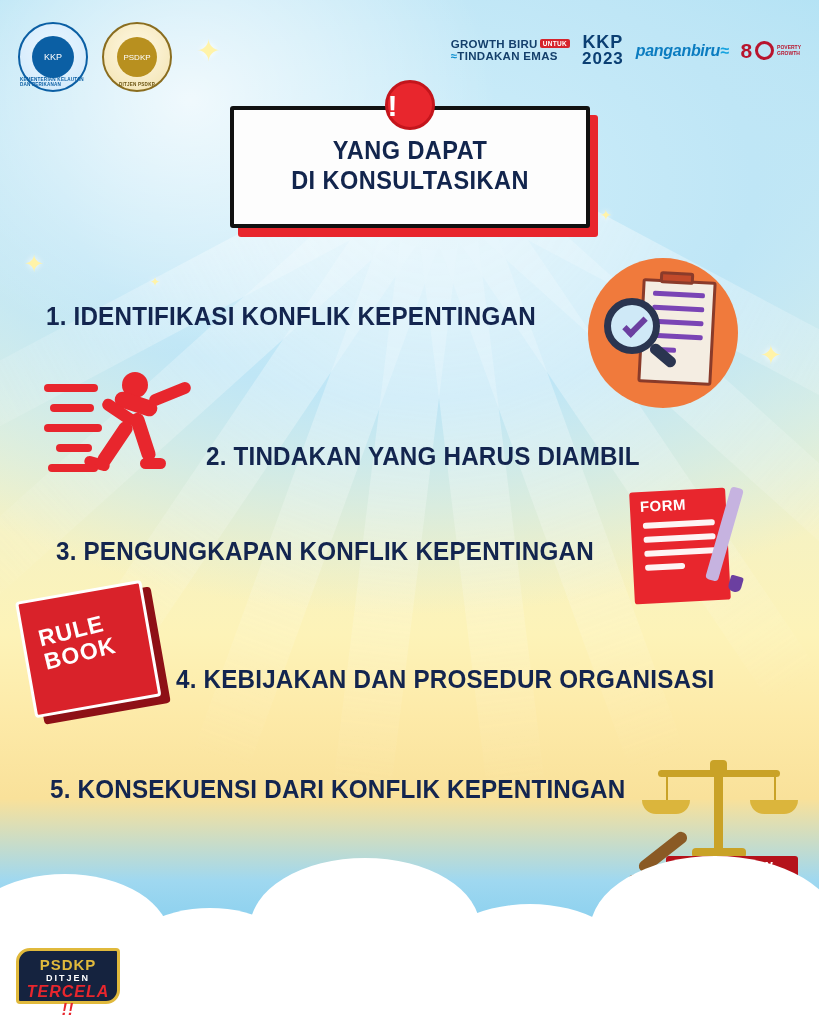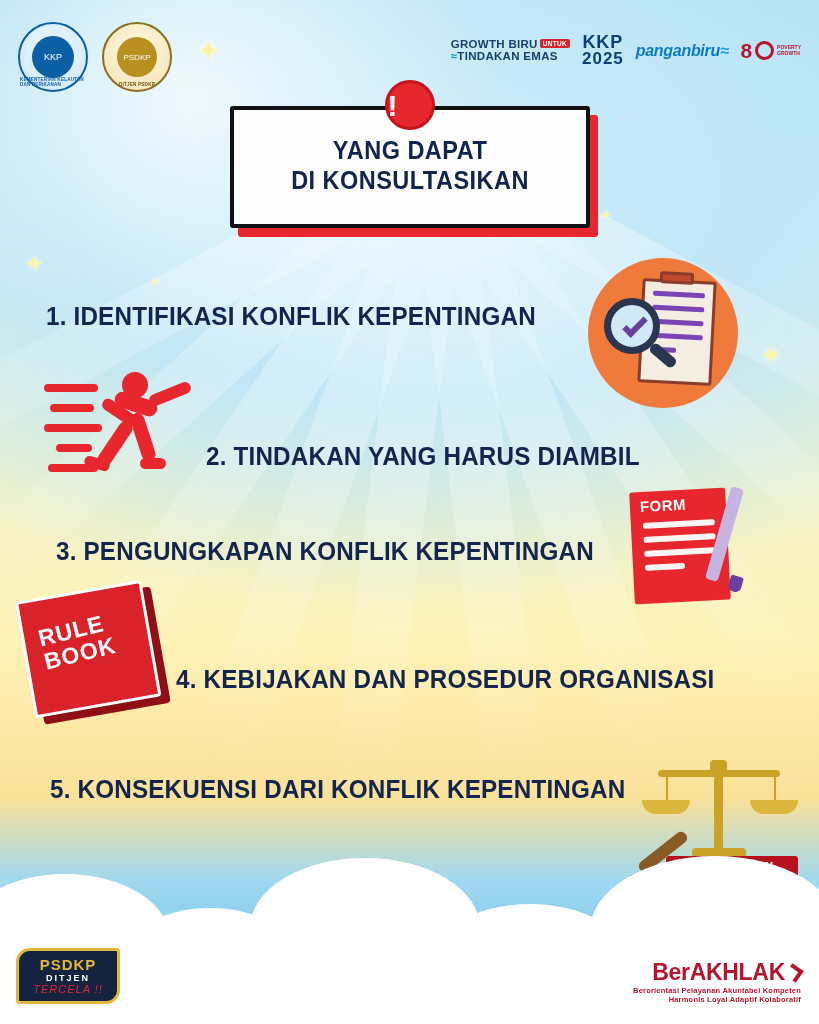--- a/index.html
+++ b/index.html
@@ -183,21 +183,21 @@
   .law .gavel-hd { position:absolute; left:0px; top:146px; width:34px; height:18px; background:#6e4418; border-radius:4px; transform:rotate(-12deg); }
 
   
   .badge-psdkp {
     position:absolute; left:16px; bottom:20px; width:104px; height:56px;
     background:#15233f; border:3px solid #e0b93c; border-radius:14px 4px 14px 4px;
     z-index:6; padding-top:5px; text-align:center;
   }
   .badge-psdkp .l1 { color:#e0b93c; font-weight:bold; font-size:15px; letter-spacing:1px; }
   .badge-psdkp .l2 { color:#fff; font-weight:bold; font-size:9px; letter-spacing:2px; }
-  .badge-psdkp .l3 { color:#e8262d; font-weight:normal; font-size:11px; font-style:italic; letter-spacing:1px; }
+  .badge-psdkp .l3 { color:#e8262d; font-weight:bold; font-size:16px; font-style:italic; letter-spacing:1px; }
 
   
   .berakhlak { position:absolute; right:18px; bottom:20px; text-align:right; z-index:6; }
   .berakhlak .main { font-size:23px; font-weight:bold; color:#b8142d; letter-spacing:-.3px; }
   .berakhlak .main .ber { color:#b8142d; }
   .berakhlak .swoosh { display:inline-block; width:14px; height:14px; border-right:4px solid #b8142d; border-top:4px solid #b8142d; transform:rotate(35deg); margin-left:2px; }
   .berakhlak .sub1, .berakhlak .sub2 { font-size:7.5px; color:#b8142d; font-weight:bold; letter-spacing:.2px; }
 </style>
 </head>
 <body>
@@ -236,21 +236,21 @@
     </div>
   </div>
 
   <div class="topright">
     <div class="eb-block">
       <div class="eb-l1"><span>GROWTH BIRU</span><span class="tag">UNTUK</span></div>
       <div class="eb-l2"><span class="wave">≈</span><span>TINDAKAN EMAS</span></div>
     </div>
     <div class="kkp-block">
       <div class="k1">KKP</div>
-      <div class="k2">2025</div>
+      <div class="k2">2023</div>
     </div>
     <div class="pangan"><span>panganbiru</span><span class="dot">≈</span></div>
     <div class="sdg">
       <div class="num">8</div>
       <div class="circ"></div>
       <div class="cap">
         <div>POVERTY</div>
         <div>GROWTH</div>
       </div>
     </div>
@@ -355,19 +355,14 @@
     <div class="cloudband2"></div>
     <div class="cloudband"></div>
   </div>
 
   <div class="badge-psdkp">
     <div class="l1">PSDKP</div>
     <div class="l2">DITJEN</div>
     <div class="l3">TERCELA !!</div>
   </div>
 
-  <div class="berakhlak">
-    <div class="main"><span class="ber">Ber</span><span>AKHLAK</span><span class="swoosh"></span></div>
-    <div class="sub1">Berorientasi Pelayanan Akuntabel Kompeten</div>
-    <div class="sub2">Harmonis Loyal Adaptif Kolaboratif</div>
-  </div>
 
 </div>
 
 </body></html>

